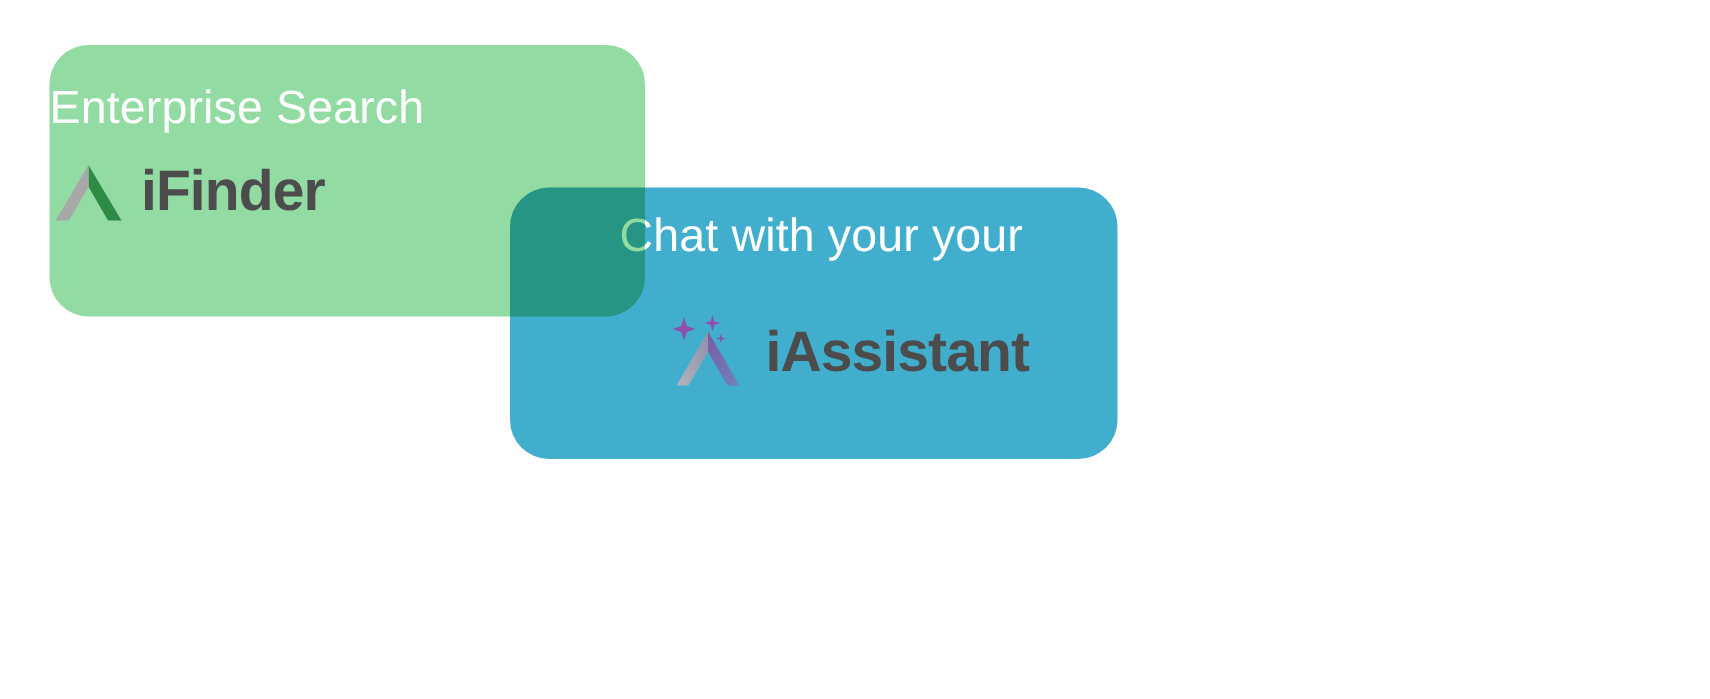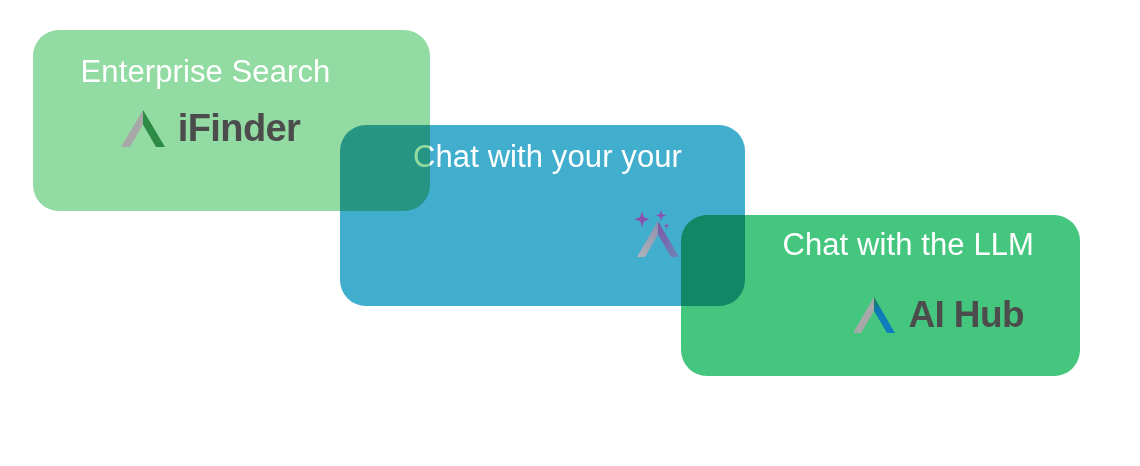--- a/index.html
+++ b/index.html
@@ -67,21 +67,21 @@
   .card-title {
     color: #ffffff;
     font-size: 31px;
     font-weight: 400;
     line-height: 1.05;
     letter-spacing: 0.1px;
     white-space: nowrap;
   }
 
   
-  .card-ifinder .card-inner   { padding: 26px 52px 11px 0; align-items: center; }
+  .card-ifinder .card-inner   { padding: 26px 52px 11px 0; align-items: flex-start; }
   .card-iassistant .card-inner{ padding: 16px 63px 0 0; align-items: flex-end; }
   .card-aihub .card-inner     { padding: 14px 46px 0 0; align-items: flex-end; }
 
   
   .logo-lockup {
     display: flex;
     align-items: center;
     gap: 10px;
     white-space: nowrap;
   }
@@ -153,41 +153,20 @@
             </linearGradient>
           </defs>
 
           <path d="M28 11 L49 47 L41 47 L28 24.5 Z" fill="url(#gradRight)"></path>
           <path d="M28 11 L7 47 L15 47 L28 24.5 Z" fill="url(#gradLeft)"></path>
 
           <path d="M12 1.5 L13.9 7.3 L19.5 9.3 L13.9 11.3 L12 17 L10.1 11.3 L4.5 9.3 L10.1 7.3 Z" fill="#8e4fae"></path>
           <path d="M31 0 L32.2 4.1 L36.2 5.4 L32.2 6.7 L31 10.8 L29.8 6.7 L25.8 5.4 L29.8 4.1 Z" fill="#8e4fae"></path>
           <path d="M36.5 12.5 L37.2 15 L39.7 15.7 L37.2 16.4 L36.5 18.9 L35.8 16.4 L33.3 15.7 L35.8 15 Z" fill="#8e4fae"></path>
         </svg>
+        <span class="logo-word">iAssistant</span>
       </div>
 
     </div>
   </div>
 
-  <div class="card card-aihub">
-    <div class="card-inner">
-
-      <div class="card-title">Chat with the LLM</div>
-
-      <div class="logo-lockup">
-        <svg class="logo-mark" width="50" height="42" viewBox="0 0 50 42">
-          <defs>
-            <linearGradient id="gradAiRight" x1="0" y1="0" x2="0.4" y2="1">
-              <stop offset="0%" stop-color="#1f7a4d"></stop>
-              <stop offset="38%" stop-color="#0e7ab4"></stop>
-              <stop offset="100%" stop-color="#0c7ec0"></stop>
-            </linearGradient>
-          </defs>
-          <path d="M25 3 L46 39 L38 39 L25 17 Z" fill="url(#gradAiRight)"></path>
-          <path d="M25 3 L4 39 L12 39 L25 17 Z" fill="#a8a8a8"></path>
-        </svg>
-        <span class="logo-word">AI Hub</span>
-      </div>
-
-    </div>
-  </div>
 
 </div>
 
 </body></html>

